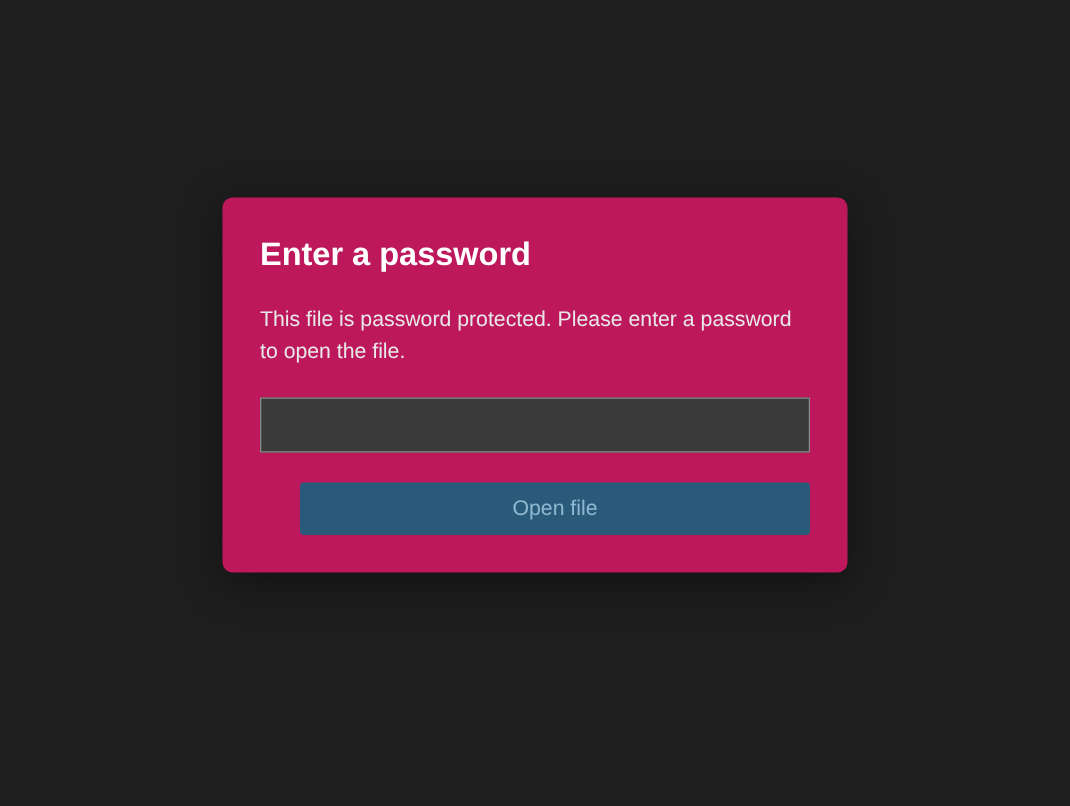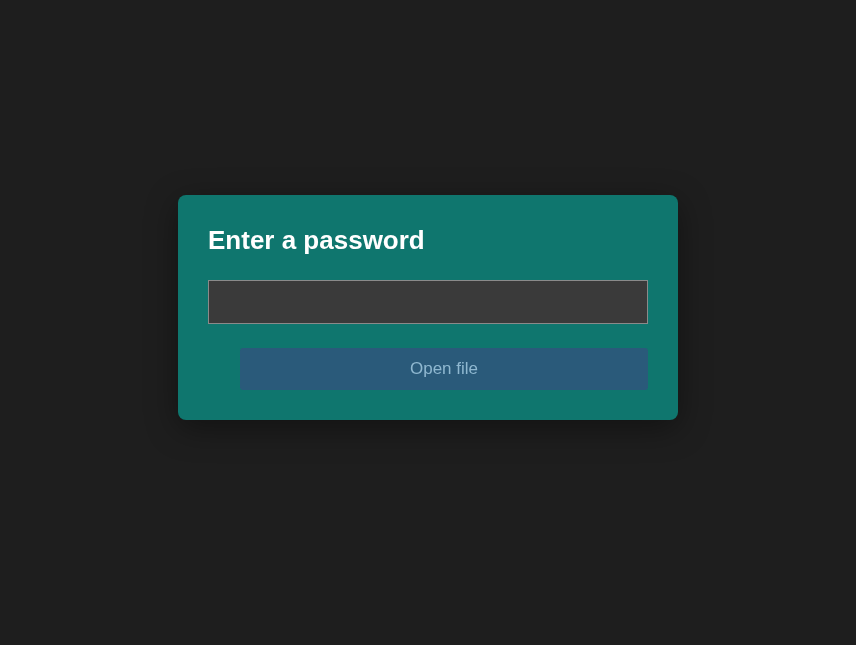--- a/index.html
+++ b/index.html
@@ -14,21 +14,21 @@
       background-color: #1e1e1e;
       font-family: 'Segoe UI', Tahoma, Geneva, Verdana, sans-serif;
       display: flex;
       align-items: center;
       justify-content: center;
       overflow: hidden;
     }
     
     .dialog {
       width: 500px;
-      background-color: #0f766e;
+      background-color: #be185d;
       border-radius: 8px;
       padding: 30px;
       box-shadow: 0 8px 32px rgba(0, 0, 0, 0.4);
       margin-top: -30px;
     }
     
     .dialog-title {
       color: #ffffff;
       font-size: 26px;
       font-weight: 600;
@@ -78,17 +78,18 @@
     .btn-secondary {
       background-color: #4a4a4a;
       color: #ffffff;
     }
   </style>
 </head>
 <body>
 
 <div class="dialog">
   <h1 class="dialog-title">Enter a password</h1>
+  <p class="dialog-message">This file is password protected. Please enter a password to open the file.</p>
   <input type="password" class="password-input" value="" style="">
   <div class="button-row">
     <button class="btn btn-primary">Open file</button>
   </div>
 </div>
 
 </body></html>

